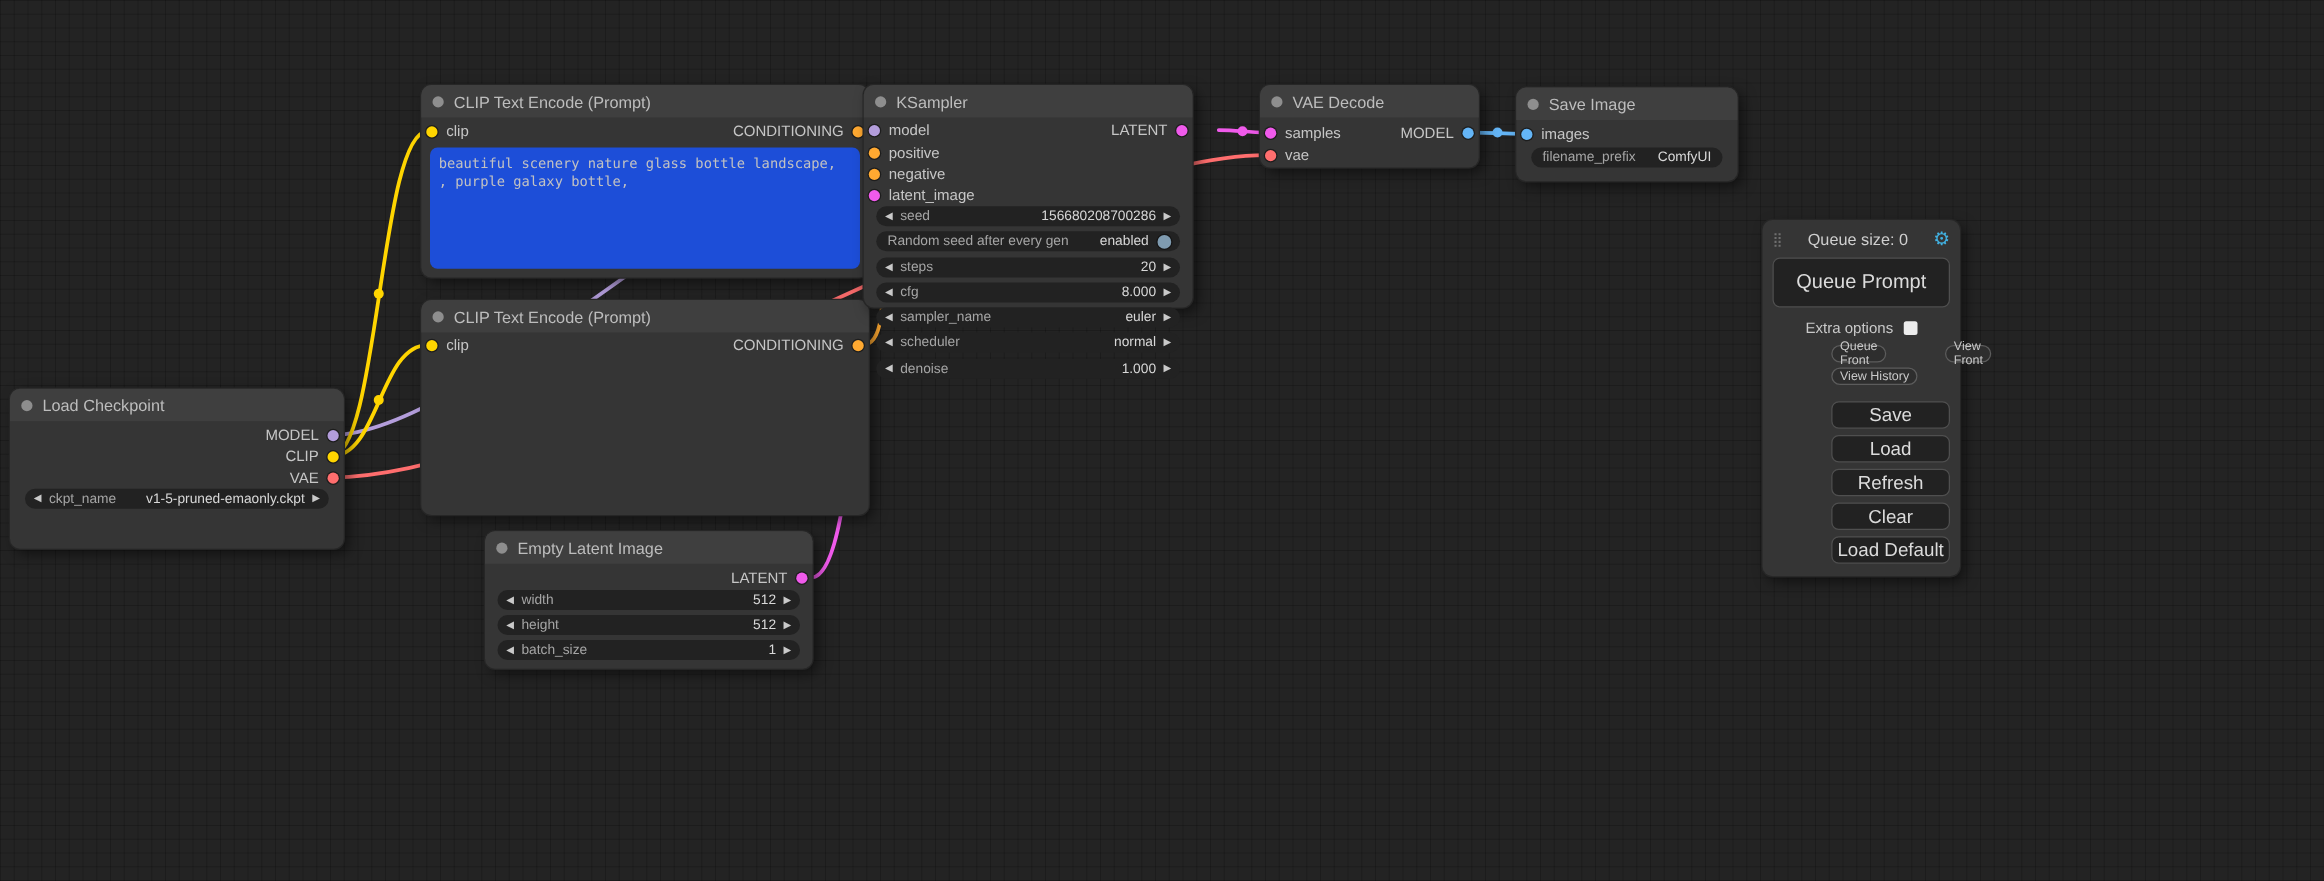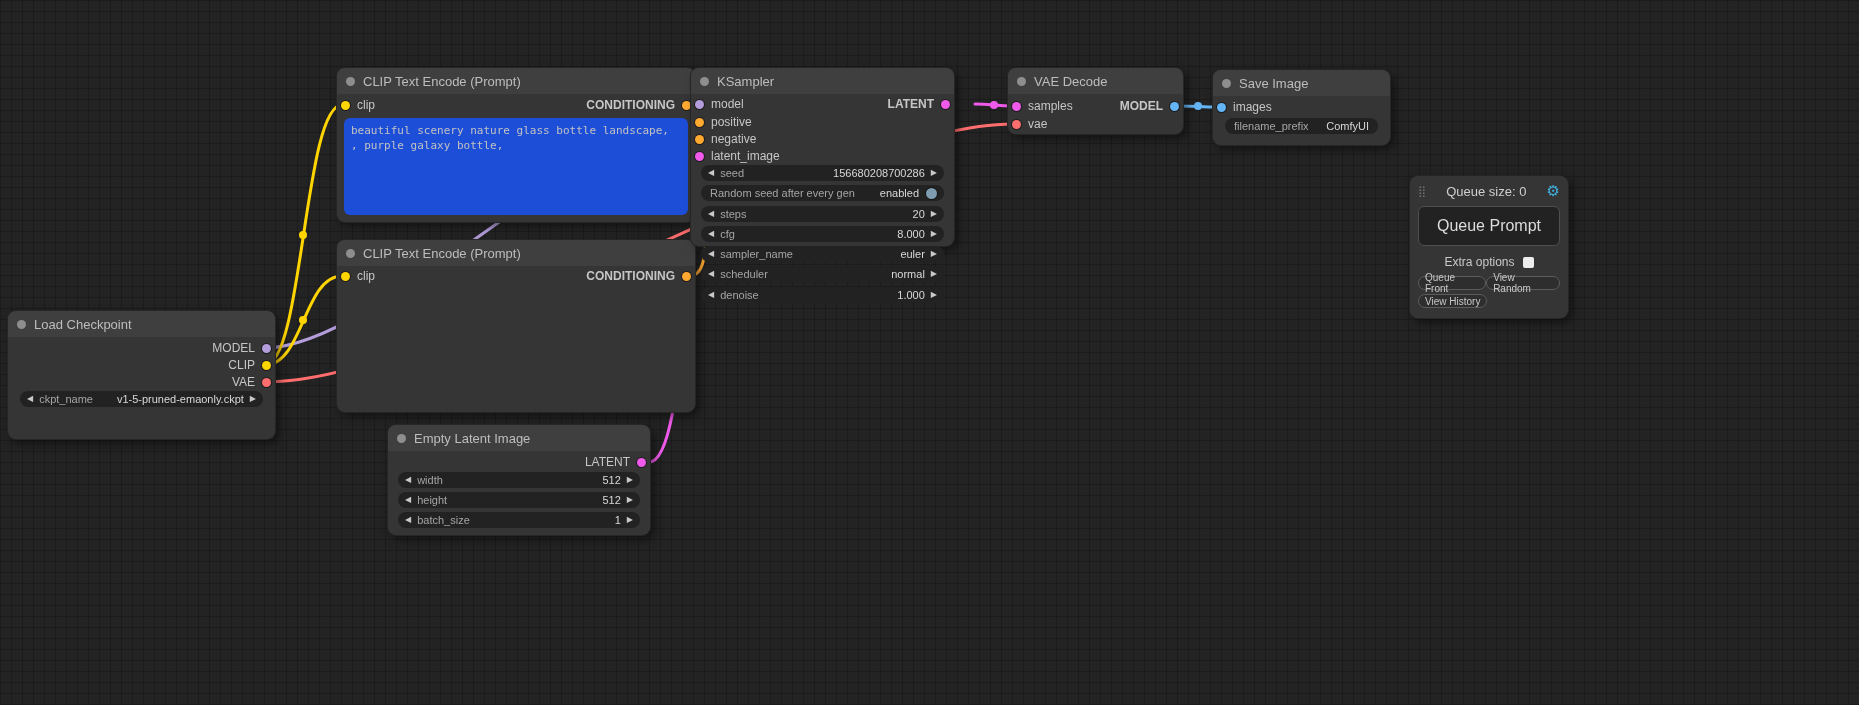--- a/index.html
+++ b/index.html
@@ -29,21 +29,21 @@
   .title-dot { width:9px; height:9px; border-radius:50%; background:#8e8e8e; margin-right:8px; flex:0 0 auto; }
 
   .prow, .orow, .iorow { position:absolute; height:14px; display:flex; align-items:center; font-size:12px; color:#c6c6c6; }
   .prow { left:4px; }
   .orow { right:4px; }
   .iorow { left:4px; right:4px; }
   .port { width:9px; height:9px; border-radius:50%; box-shadow:0 0 0 1px rgba(0,0,0,0.45); flex:0 0 auto; }
   .prow .port { margin-right:7px; }
   .orow .port { margin-left:7px; }
   .iorow .port.in { margin-right:7px; }
-  .out-group { margin-left:auto; display:flex; align-items:center;font-weight:bold; }
+  .out-group { margin-left:auto; display:flex; align-items:center; }
   .out-group .port { margin-left:7px; }
 
   .widget {
     position:absolute; height:16px; background:#222; border-radius:8px;
     display:flex; align-items:center; padding:5px 7px; font-size:11px; color:#a5a5a5;
   }
   .w-label { margin-left:6px; white-space:nowrap; }
   .w-value { margin-left:auto; margin-right:6px; color:#d8d8d8; white-space:nowrap; }
   .widget.no-arrows .w-label { margin-left:2px; }
   .widget.no-arrows .w-value { margin-right:2px; }
@@ -61,21 +61,21 @@
     background:#353535; border-radius:8px; padding:5px 8px 10px;
     box-shadow:0 0 0 1px #262626, 4px 4px 10px rgba(0,0,0,0.5);
   }
   .panel-head { display:flex; align-items:center; height:20px; }
   .drag-handle { color:#6f6f6f; font-size:11px; font-family:"DejaVu Sans", sans-serif; cursor:grab; }
   .queue-size { flex:1; text-align:center; color:#cfcfcf; font-size:13px; }
   .gear-icon { font-size:15px; color:#41b1e1; font-family:"DejaVu Sans", sans-serif; cursor:pointer; }
   .btn {
     display:flex; align-items:center; justify-content:center;
     background:#222; border:1px solid #4f4f4f; border-radius:6px;
-    color:#dcdcdc; cursor:pointer;
+    color:#dcdcdc; cursor:pointer;margin-left:47px;
   }
   .btn-primary { height:40px; font-size:16px; margin:5px 0 8px; }
   .extra-row { display:flex; align-items:center; justify-content:center; gap:8px; font-size:12px; color:#c9c9c9; height:16px; }
   .checkbox { width:11px; height:11px; background:#ededed; border-radius:2px; cursor:pointer; }
   .mini-row { display:flex; justify-content:space-between; margin-top:6px; }
   .btn-mini { font-size:10px; height:14px; padding:0 6px; border-radius:7px; background:#2e2e2e; border:1px solid #5c5c5c; color:#c9c9c9; }
   .mini-center { display:flex; margin-top:4px; }
   .btn-big { height:22px; font-size:15px; margin-top:5px; }
   .btn-group { margin-top:13px; }
 </style>
@@ -293,18 +293,25 @@
     <span class="queue-size">Queue size: 0</span>
     <span class="gear-icon">⚙</span>
   </div>
   <div class="btn btn-primary">Queue Prompt</div>
   <div class="extra-row">
     <span>Extra options</span>
     <span class="checkbox"></span>
   </div>
   <div class="mini-row">
     <div class="btn btn-mini">Queue Front</div>
-    <div class="btn btn-mini">View Random</div>
+    <div class="btn btn-mini">View Front</div>
   </div>
   <div class="mini-center">
     <div class="btn btn-mini">View History</div>
   </div>
+  <div class="btn-group">
+    <div class="btn btn-big">Save</div>
+    <div class="btn btn-big">Load</div>
+    <div class="btn btn-big">Refresh</div>
+    <div class="btn btn-big">Clear</div>
+    <div class="btn btn-big">Load Default</div>
+  </div>
 </div>
 
 </body></html>

